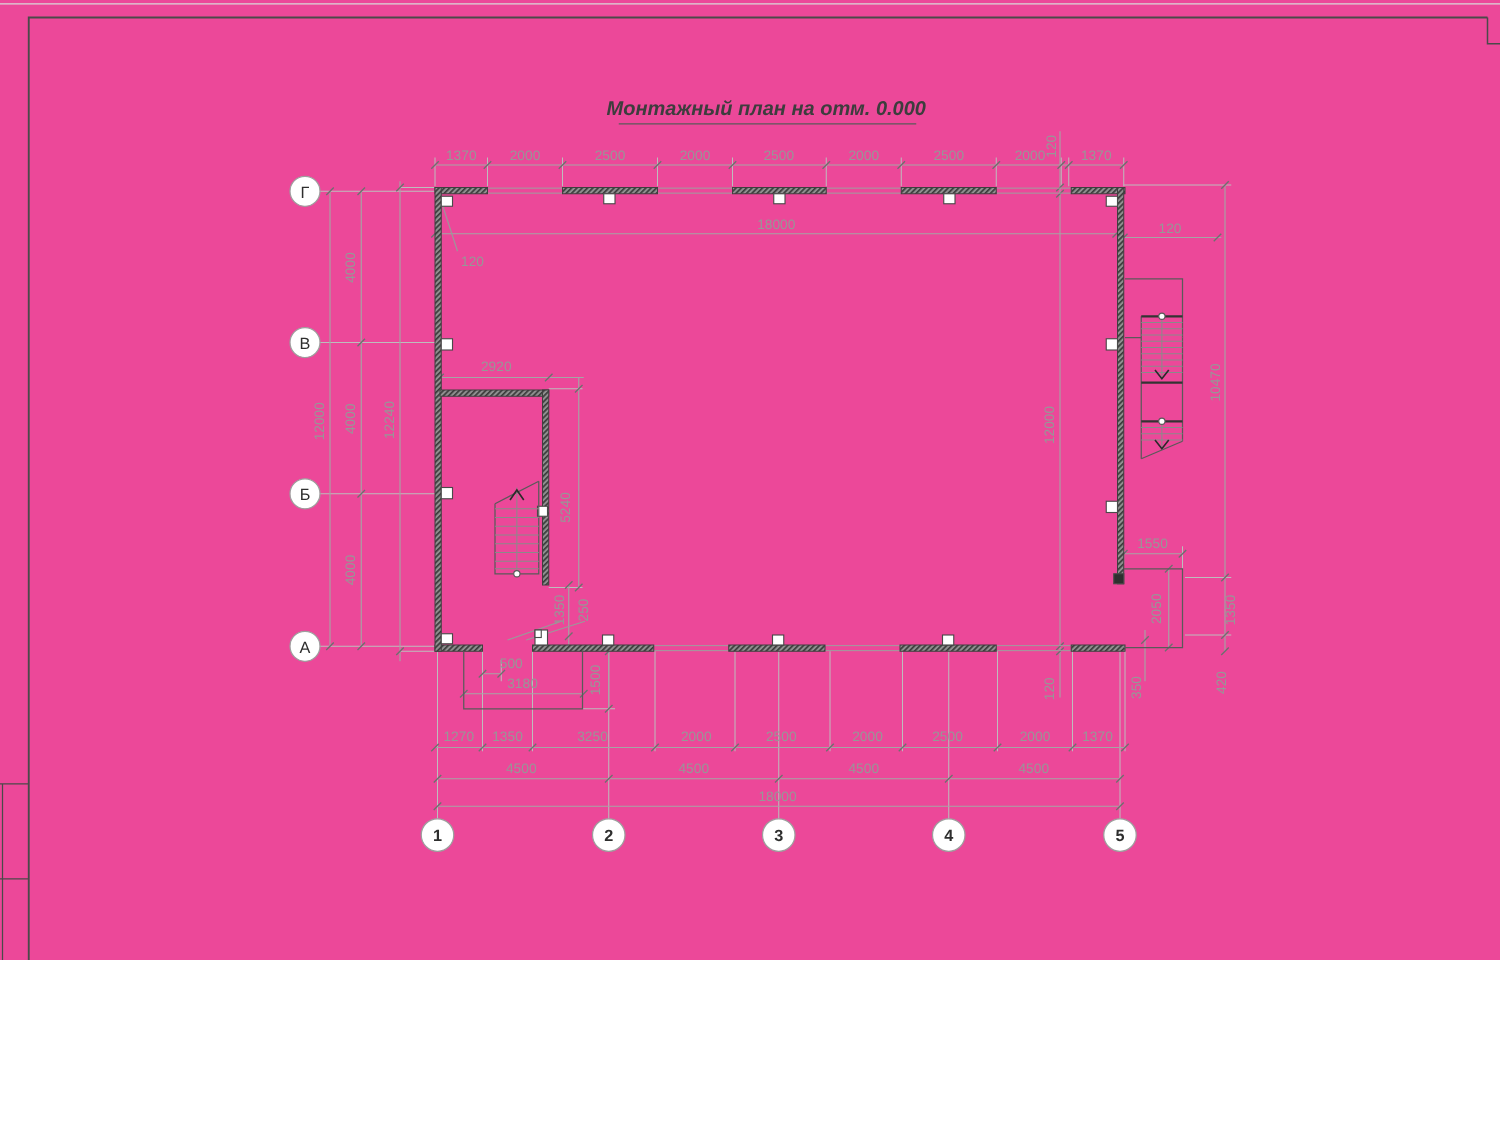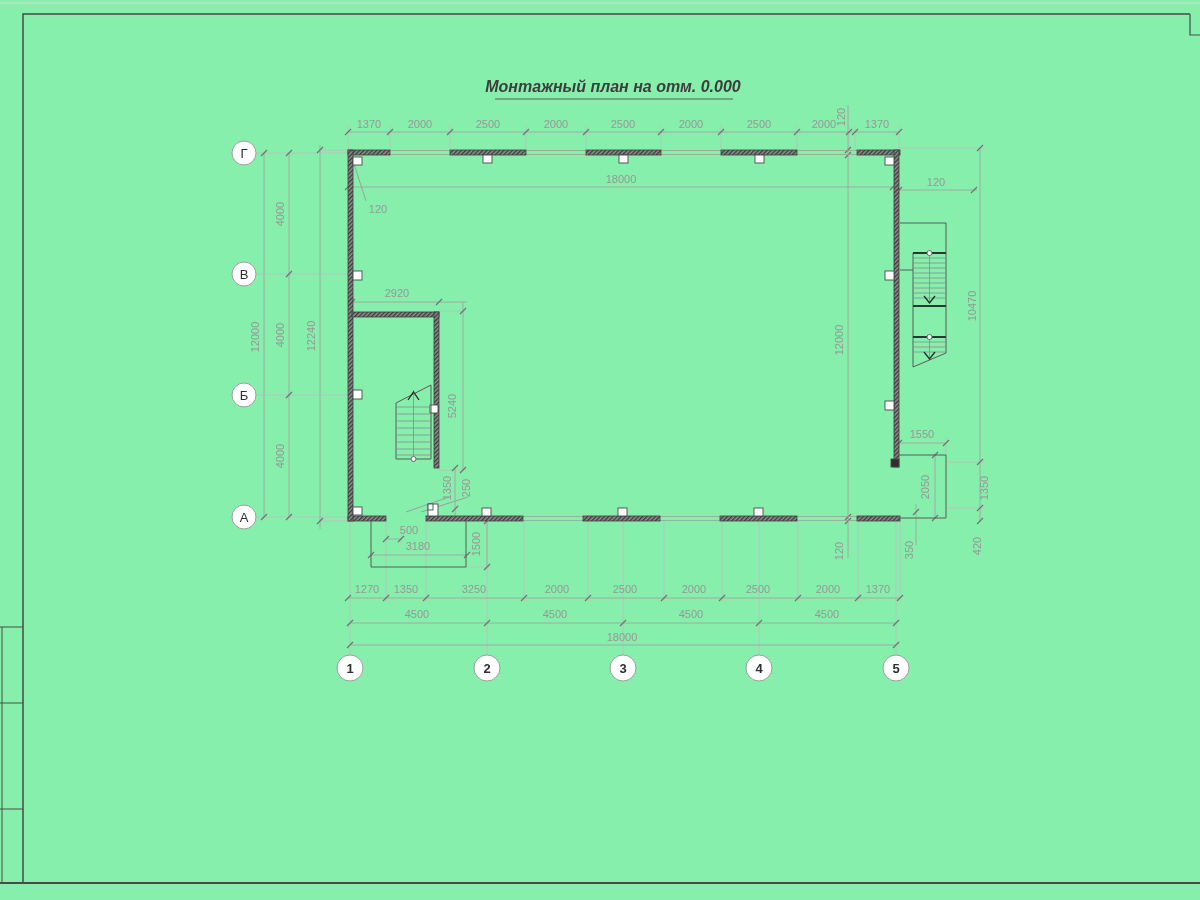--- a/index.html
+++ b/index.html
@@ -1,16 +1,16 @@
 <!DOCTYPE html>
 <html><head>
 <meta charset="utf-8">
 <style>
   html,body{margin:0;padding:0;background:#ffffff;}
-  .page{position:relative;width:1200px;height:900px;background:#86efac;overflow:hidden;}
+  .page{position:relative;width:1200px;height:768px;background:#ec4899;overflow:hidden;}
   svg{position:absolute;left:0;top:0;}
   svg text{font-family:"Liberation Sans", sans-serif;}
   .dim{font-size:11px;fill:#979797;}
   .axis-label{font-size:13px;fill:#2e2e2e;}
   .axis-num{font-size:13px;fill:#2e2e2e;font-weight:bold;}
   .title-text{font-size:16px;font-style:italic;font-weight:600;fill:#3d3d3d;}
 </style>
 </head>
 <body>
 

